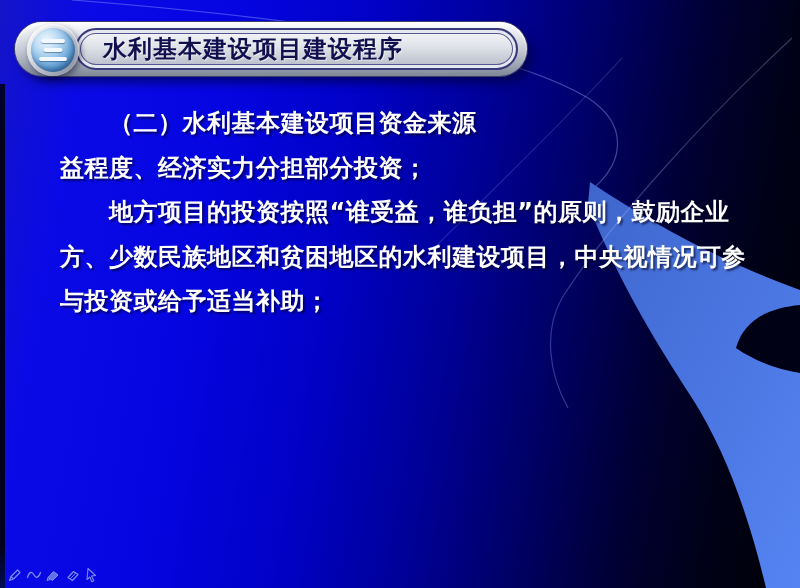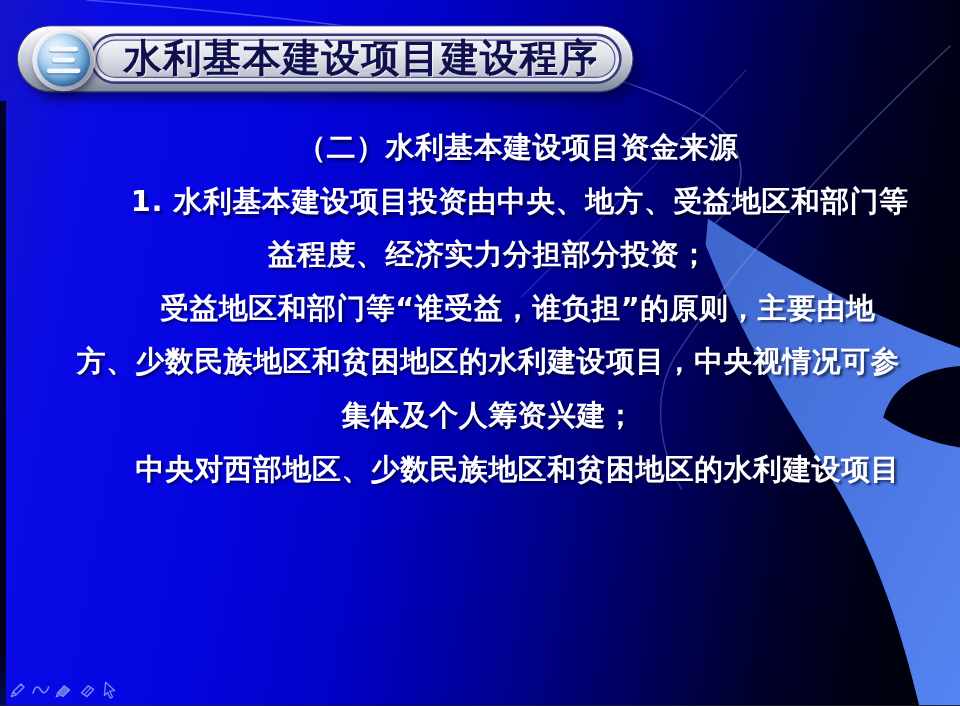--- a/index.html
+++ b/index.html
@@ -22,21 +22,21 @@
     box-shadow:0 0 0 1px #3d3d6e, 6px 7px 10px rgba(0,0,50,.55), inset 0 2px 2px rgba(255,255,255,.9);
   }
   .capsule-inner{
     position:absolute;left:60px;top:6px;right:9px;bottom:6px;border-radius:22px;
     background:linear-gradient(#f6f7fa 0%,#dfe2e8 45%,#c0c5d0 85%,#b2b8c4 100%);
     border:2px solid #38387c;
     box-shadow:inset 0 0 0 3px #e6e8ef, inset 0 0 0 4px #565690;
     display:flex;align-items:center;
   }
   .title-text{
-    padding-left:26px;font-size:32px;font-weight:bold;color:#10104e;
+    padding-left:26px;font-size:24px;font-weight:bold;color:#10104e;
     letter-spacing:1px;white-space:nowrap;
     text-shadow:1px 1px 0 rgba(255,255,255,.55);
   }
   .badge{
     position:absolute;left:27px;top:24px;width:52px;height:52px;border-radius:50%;
     background:linear-gradient(135deg,#ffffff 0%,#dde1e8 35%,#b4bac6 60%,#7c8694 100%);
     box-shadow:2px 3px 6px rgba(0,0,40,.5), inset 0 1px 2px #fff;
   }
   .badge-sphere{
     position:absolute;inset:4px;border-radius:50%;
@@ -44,21 +44,21 @@
     box-shadow:inset -2px -3px 5px rgba(10,40,90,.45);
   }
   .bar{position:absolute;left:50%;transform:translateX(-50%);height:4px;background:#f2f8ff;
     border-radius:2px;box-shadow:0 1px 1px rgba(0,40,90,.45);}
   .bar1{top:11px;width:24px}.bar2{top:20px;width:19px}.bar3{top:29px;width:28px}
   .sr{position:absolute;width:1px;height:1px;overflow:hidden;clip-path:inset(50%);white-space:nowrap;}
   
   .slide-body{
     position:absolute;left:60px;top:101px;width:694px;
     font-size:24px;font-weight:600;color:#ffffff;letter-spacing:.5px;
-    line-height:44.6px;text-shadow:2px 2px 2px rgba(0,0,30,.6);text-align:center;
+    line-height:44.6px;text-shadow:2px 2px 2px rgba(0,0,30,.6);
   }
   .bline{white-space:nowrap;}
   .bline.ind{text-indent:49px;}
   
   .toolbar{position:absolute;left:7px;bottom:5px;display:flex;gap:3px;}
   .tool{width:16px;height:16px;display:block;cursor:pointer;opacity:.85;}
   .symdefs{position:absolute;width:0;height:0;overflow:hidden;}
 </style>
 </head>
 <body>
@@ -92,26 +92,24 @@
     <div class="badge-sphere">
       <i class="bar bar1"></i>
       <i class="bar bar2"></i>
       <i class="bar bar3"></i>
       <span class="sr">三</span>
     </div>
   </div>
 
   <div class="slide-body">
       <div class="bline ind">（二）水利基本建设项目资金来源</div>
-      <div class="bline ind">1. 水利基本建设项目投资由中央、地方、受益地区和部门等</div>
       <div class="bline">益程度、经济实力分担部分投资；</div>
-      <div class="bline ind">受益地区和部门等“谁受益，谁负担”的原则，主要由地</div>
+      <div class="bline ind">地方项目的投资按照“谁受益，谁负担”的原则，鼓励企业</div>
       <div class="bline">方、少数民族地区和贫困地区的水利建设项目，中央视情况可参</div>
-      <div class="bline">集体及个人筹资兴建；</div>
-      <div class="bline ind">中央对西部地区、少数民族地区和贫困地区的水利建设项目</div>
+      <div class="bline">与投资或给予适当补助；</div>
     </div>
 
   <div class="toolbar">
       <svg viewBox="0 0 16 16" class="tool">
         <use href="#sym-pen-tool-icon"></use>
       </svg>
       <svg viewBox="0 0 16 16" class="tool">
         <use href="#sym-freeform-draw-tool-icon"></use>
       </svg>
       <svg viewBox="0 0 16 16" class="tool">

